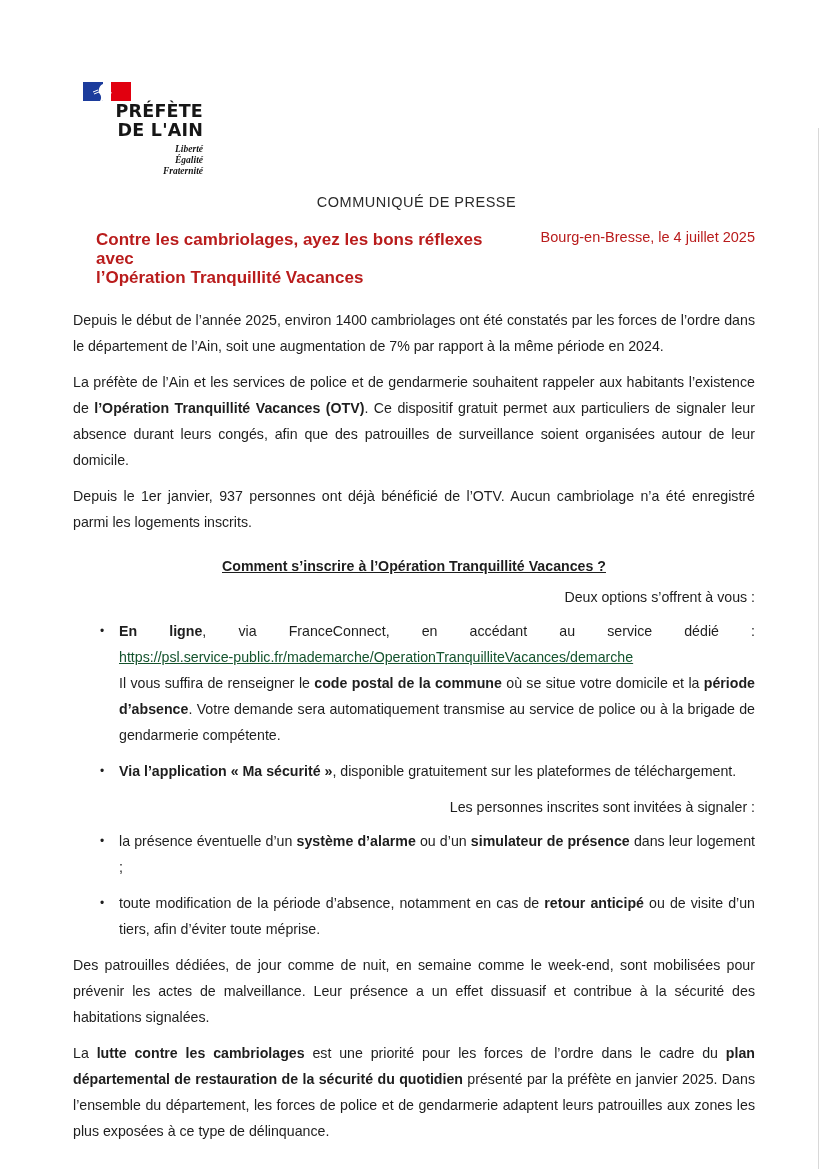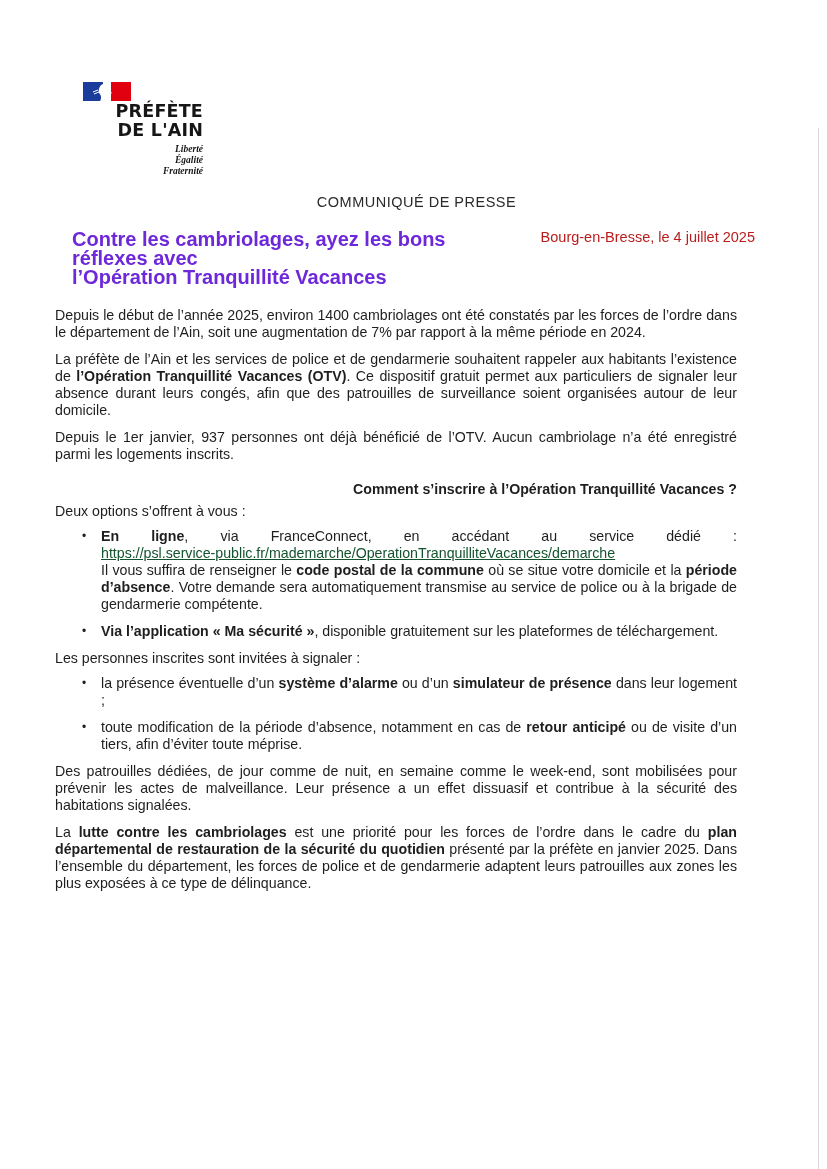--- a/index.html
+++ b/index.html
@@ -61,55 +61,57 @@
       left: 0;
       width: 833px;
       top: 194px;
       text-align: center;
       font-size: 14.5px;
       letter-spacing: 0.5px;
       color: #2a2a2a;
     }
     .title {
       position: absolute;
-      left: 72px;
+      left: 96px;
       top: 230px;
       width: 420px;
       font-weight: bold;
-      font-size: 20px;
+      font-size: 17px;
       line-height: 19px;
-      color: #6d28d9;
+      color: #b91c1c;
     }
     .date-line {
       position: absolute;
       right: 72px;
       top: 229px;
       font-size: 14.5px;
       color: #b91c1c;
     }
     
     .content {
       position: absolute;
-      left: 55px;
+      left: 73px;
       top: 307px;
       width: 682px;
       font-size: 14.2px;
-      line-height: 17px;
+      line-height: 26px;
     }
     .content p {
       margin: 0 0 10px 0;
       text-align: justify;
     }
     .content .heading {
       font-weight: bold;
       margin: 18px 0 5px 0;
-      text-align: right;
+      text-align: center;
+      text-decoration: underline;
     }
     .content .lead {
       margin: 0 0 8px 0;
+      text-align: right;
     }
     ul.bullets {
       list-style: none;
       margin: 0 0 8px 0;
       padding: 0 0 0 46px;
     }
     ul.bullets li {
       position: relative;
       text-align: justify;
       margin-bottom: 10px;

